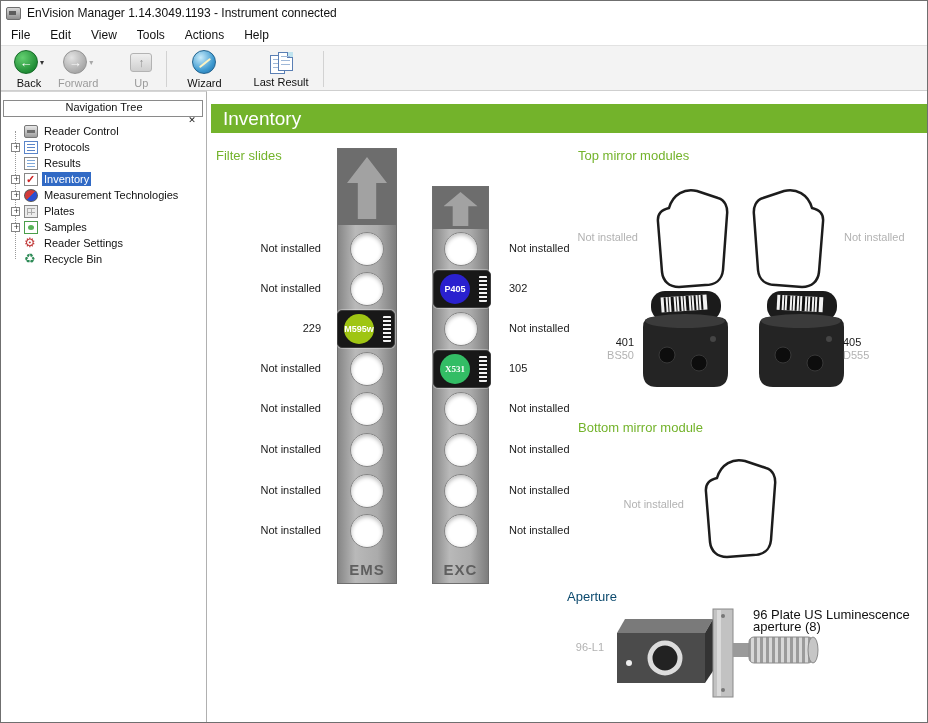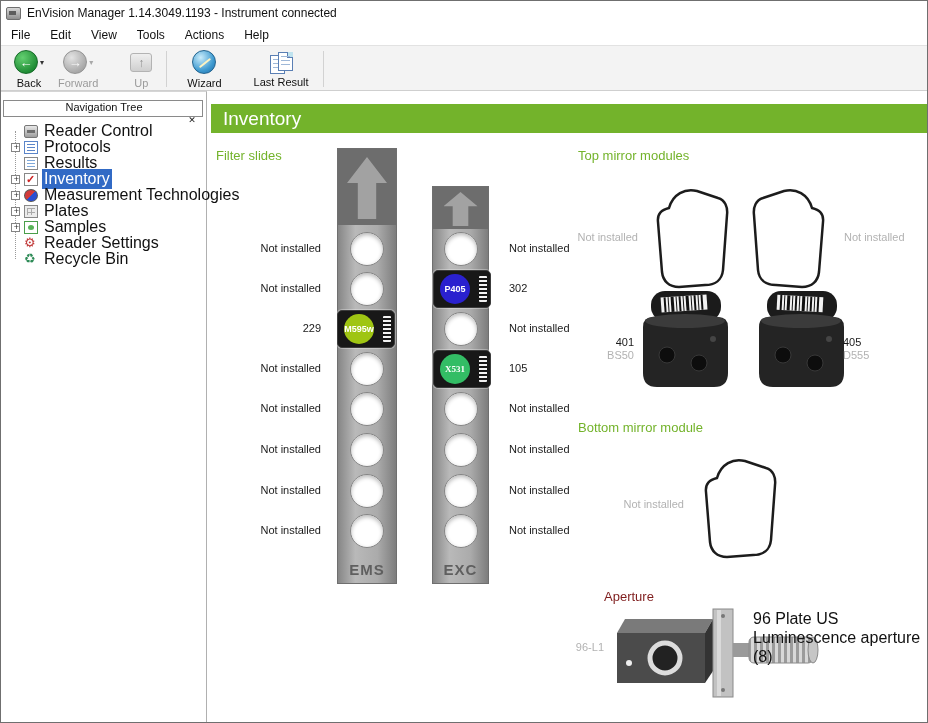--- a/index.html
+++ b/index.html
@@ -41,21 +41,21 @@
   .page::after { content:""; position:absolute; inset:3px 2px; background:repeating-linear-gradient(180deg,#9fb8d8 0 1px, transparent 1px 4px); }
   .page.pfront::before { content:""; position:absolute; right:-1px; top:-1px; width:5px; height:5px; background:#bfe3ef; border-left:1px solid #5a7fb4; border-bottom:1px solid #5a7fb4; }
   .tb-sep { width:1px; align-self:stretch; margin:3px 7px; background:#d2d2d2; }
 
   
   .navpanel { position:absolute; top:90px; left:0; width:206px; height:633px; background:#fff; border-right:1px solid #b0b0b0; border-top:1px solid #d5d5d5; }
   .nav-header { position:absolute; top:8px; left:2px; right:3px; height:17px; border:1px solid #8a8a8a; background:#fff; display:flex; align-items:center; padding:0 3px 0 5px; font-size:11px;flex-direction:column; }
   .nav-close { margin-left:auto; width:14px; height:13px; font-size:11px; line-height:12px; text-align:center; color:#222; cursor:default; }
   .nav-close::before { content:"✕"; font-size:9px; }
   .tree-line { position:absolute; left:14px; top:39px; height:128px; border-left:1px dotted #9a9a9a; }
-  .tree-row { position:absolute; left:4px; height:16px; display:flex; align-items:center; font-size:16px; white-space:nowrap;justify-content:center; }
+  .tree-row { position:absolute; left:4px; height:16px; display:flex; align-items:center; font-size:11px; white-space:nowrap;justify-content:center; }
   .expander { width:9px; height:9px; border:1px solid #848484; background:#fff; margin:0 4px 0 6px; position:relative; z-index:1; flex:0 0 auto; }
   .expander::before { content:"+"; position:absolute; left:0; top:-1px; width:9px; text-align:center; font-size:9px; line-height:9px; color:#333; }
   .exp-space { width:19px; flex:0 0 auto; }
   .tree-ico { width:14px; height:13px; margin-right:4px; position:relative; z-index:1; flex:0 0 auto; }
   .tree-label { padding:1px 2px; }
   .tree-row.selected .tree-label { color:#fff; }
 
   .ico-reader { background:linear-gradient(#e8e8e8,#9e9e9e); border:1px solid #777; border-radius:2px; }
   .ico-reader::after { content:""; position:absolute; left:2px; top:4px; right:2px; height:3px; background:#6f6f6f; }
   .ico-doc { background:#fff; border:1px solid #5b85c9; }
@@ -90,21 +90,21 @@
   .chip { position:absolute; width:58px; height:38px; background:#181818; border-radius:5px; border:1px solid #3c3c3c; box-shadow:0 0 0 1px rgba(255,255,255,.3); display:flex; align-items:center; padding-left:6px; }
   .chip-circle { width:30px; height:30px; border-radius:50%; display:flex; align-items:center; justify-content:center; color:#fff; font-size:9px; font-weight:bold; }
   .chip-barcode { position:absolute; right:3px; top:5px; bottom:5px; width:8px; border-radius:1px;
       background:repeating-linear-gradient(180deg,#f2f2f2 0 2px,#151515 2px 4px); }
 
   .outline-svg { position:absolute; }
   .gray-label { position:absolute; font-size:11px; color:#b2b2b2; height:14px; }
   .mod-id { position:absolute; font-size:11px; color:#1a1a1a; height:14px; }
   .mod-code { position:absolute; font-size:11px; color:#b2b2b2; height:14px; }
   .module-svg { position:absolute; }
-  .ap-desc { position:absolute; font-size:16px; color:#111; line-height:19px; }
+  .ap-desc { position:absolute; font-size:13px; color:#111; line-height:12px; }
 </style>
 </head>
 <body>
 
 <div class="window">
 
   <div class="titlebar">
     <span class="app-icon"></span>
     <span>EnVision Manager 1.14.3049.1193 - Instrument connected</span>
   </div>
@@ -210,21 +210,21 @@
     </div>
   </div>
 
   <div class="main-header" style="background-color: rgb(115, 179, 43);">
     <span>Inventory</span>
   </div>
 
   <div class="section-heading" style="left: 215px; top: 147px; color: rgb(115, 179, 43);">Filter slides</div>
   <div class="section-heading" style="left: 577px; top: 147px; color: rgb(115, 179, 43);">Top mirror modules</div>
   <div class="section-heading" style="left: 577px; top: 419px; color: rgb(115, 179, 43);">Bottom mirror module</div>
-  <div class="section-heading" style="left: 603px; top: 588px; color: #7f1d1d;">Aperture</div>
+  <div class="section-heading" style="left: 566px; top: 588px; color: #0c4a6e;">Aperture</div>
 
   <div class="tower" style="left:336px; top:147px; width:60px; height:436px">
     <div class="tower-cap" style="height:76px">
       <div class="tower-arrow" style="top:8px; width:40px; height:62px"></div>
     </div>
     <div class="tower-name">EMS</div>
   </div>
 
   <div class="tower" style="left:431px; top:185px; width:57px; height:398px">
     <div class="tower-cap" style="height:42px">

